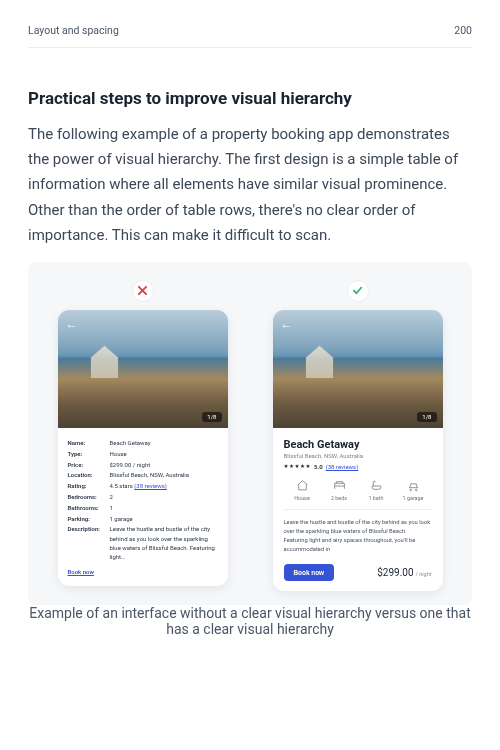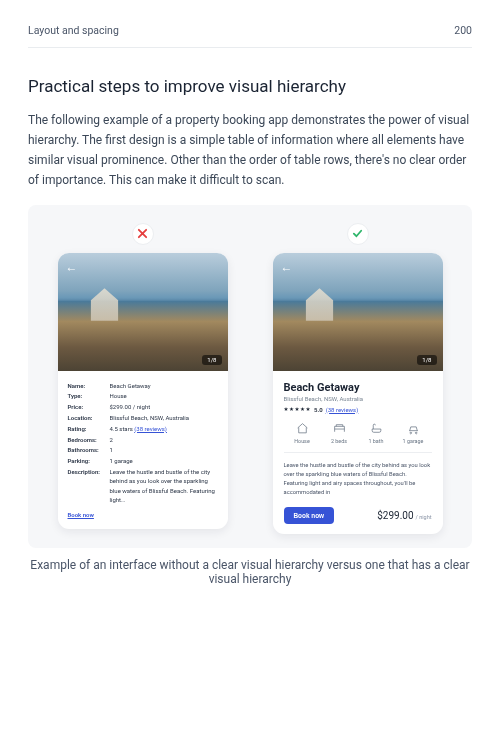--- a/index.html
+++ b/index.html
@@ -14,32 +14,32 @@
   }
   .page {
     padding: 24px 28px 10px;
   }
   .header {
     display: flex;
     justify-content: space-between;
     align-items: baseline;
     padding-bottom: 10px;
     border-bottom: 1px solid #e9ecef;
-    margin-bottom: 28px;
+    margin-bottom: 40px;
     color: #4a5568;
     font-size: 10.5px;
   }
   h1.section-title {
     font-size: 17px;
-    font-weight: 400;
+    font-weight: 700;
     color: #1a2332;
     margin-bottom: 14px;
   }
   p.body {
-    font-size: 12px;
+    font-size: 15px;
     line-height: 1.68;
     color: #3c4858;
     margin-bottom: 14px;
   }
   .example-panel {
     background: #f6f7f9;
     border-radius: 8px;
     padding: 18px 14px 14px;
     display: flex;
     gap: 14px;
@@ -118,23 +118,22 @@
   .amenities { display:flex; justify-content:space-between; margin-top:9px; padding-bottom:8px; border-bottom:1px solid #eceef1;}
   .amenity { display:flex; flex-direction:column; align-items:center; gap:3px; color:#6b7786; font-size:5.4px; width:25%;}
   .amenity svg { width:13px; height:13px; stroke:#6b7786; stroke-width:1.4; fill:none; }
   .good-body .desc { font-size: 5.8px; color:#4a5568; line-height:1.55; margin-top:8px; }
   .cta-row { display:flex; align-items:center; justify-content:space-between; margin-top:10px;}
   .book-btn { background:#3653d6; color:#fff; font-size:6.4px; font-weight:600; padding:5px 10px; border-radius:4px; border:none;}
   .price-big { font-size:10px; font-weight:400; color:#1a2332;}
   .price-unit { font-size:5.5px; color:#8a94a6; font-weight:400; margin-left:2px;}
   .caption {
     text-align:center;
-    font-size: 12px;
+    font-size: 14px;
     color:#4a5568;
-    margin-top:10px;
   }
 </style>
 </head>
 <body>
 
 <div class="page">
   <div class="header">
     <span>Layout and spacing</span>
     <span>200</span>
   </div>

